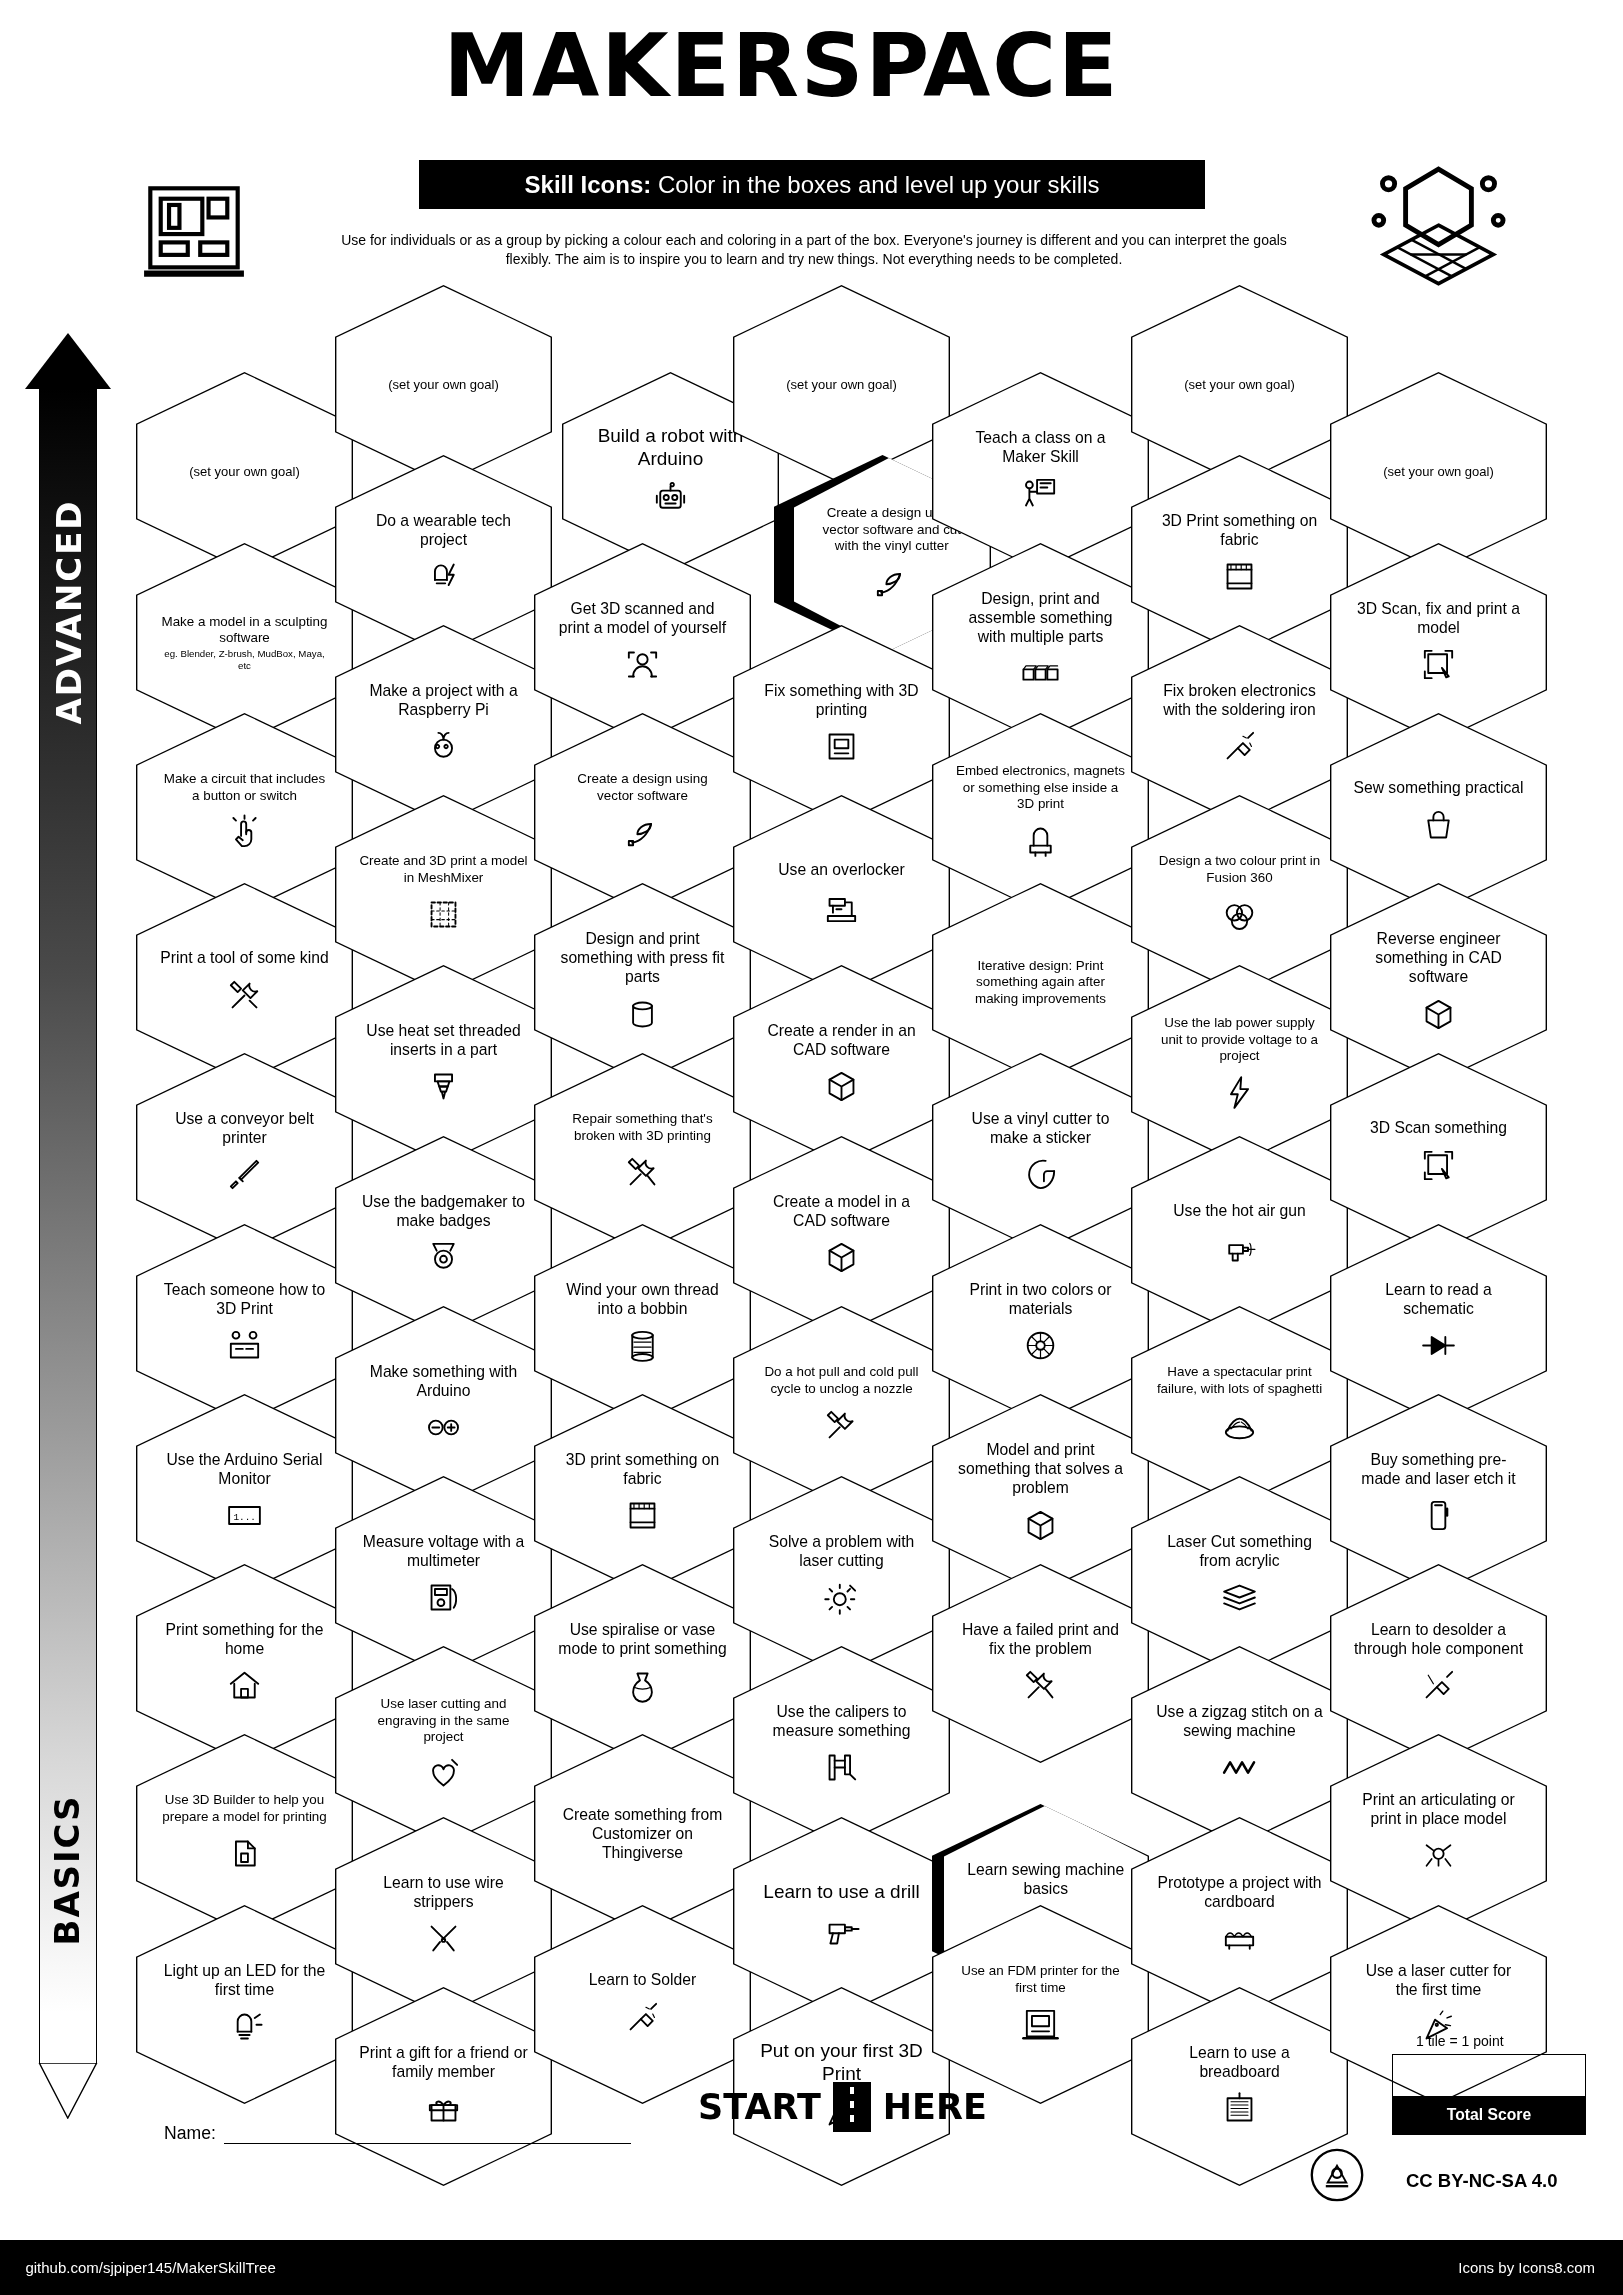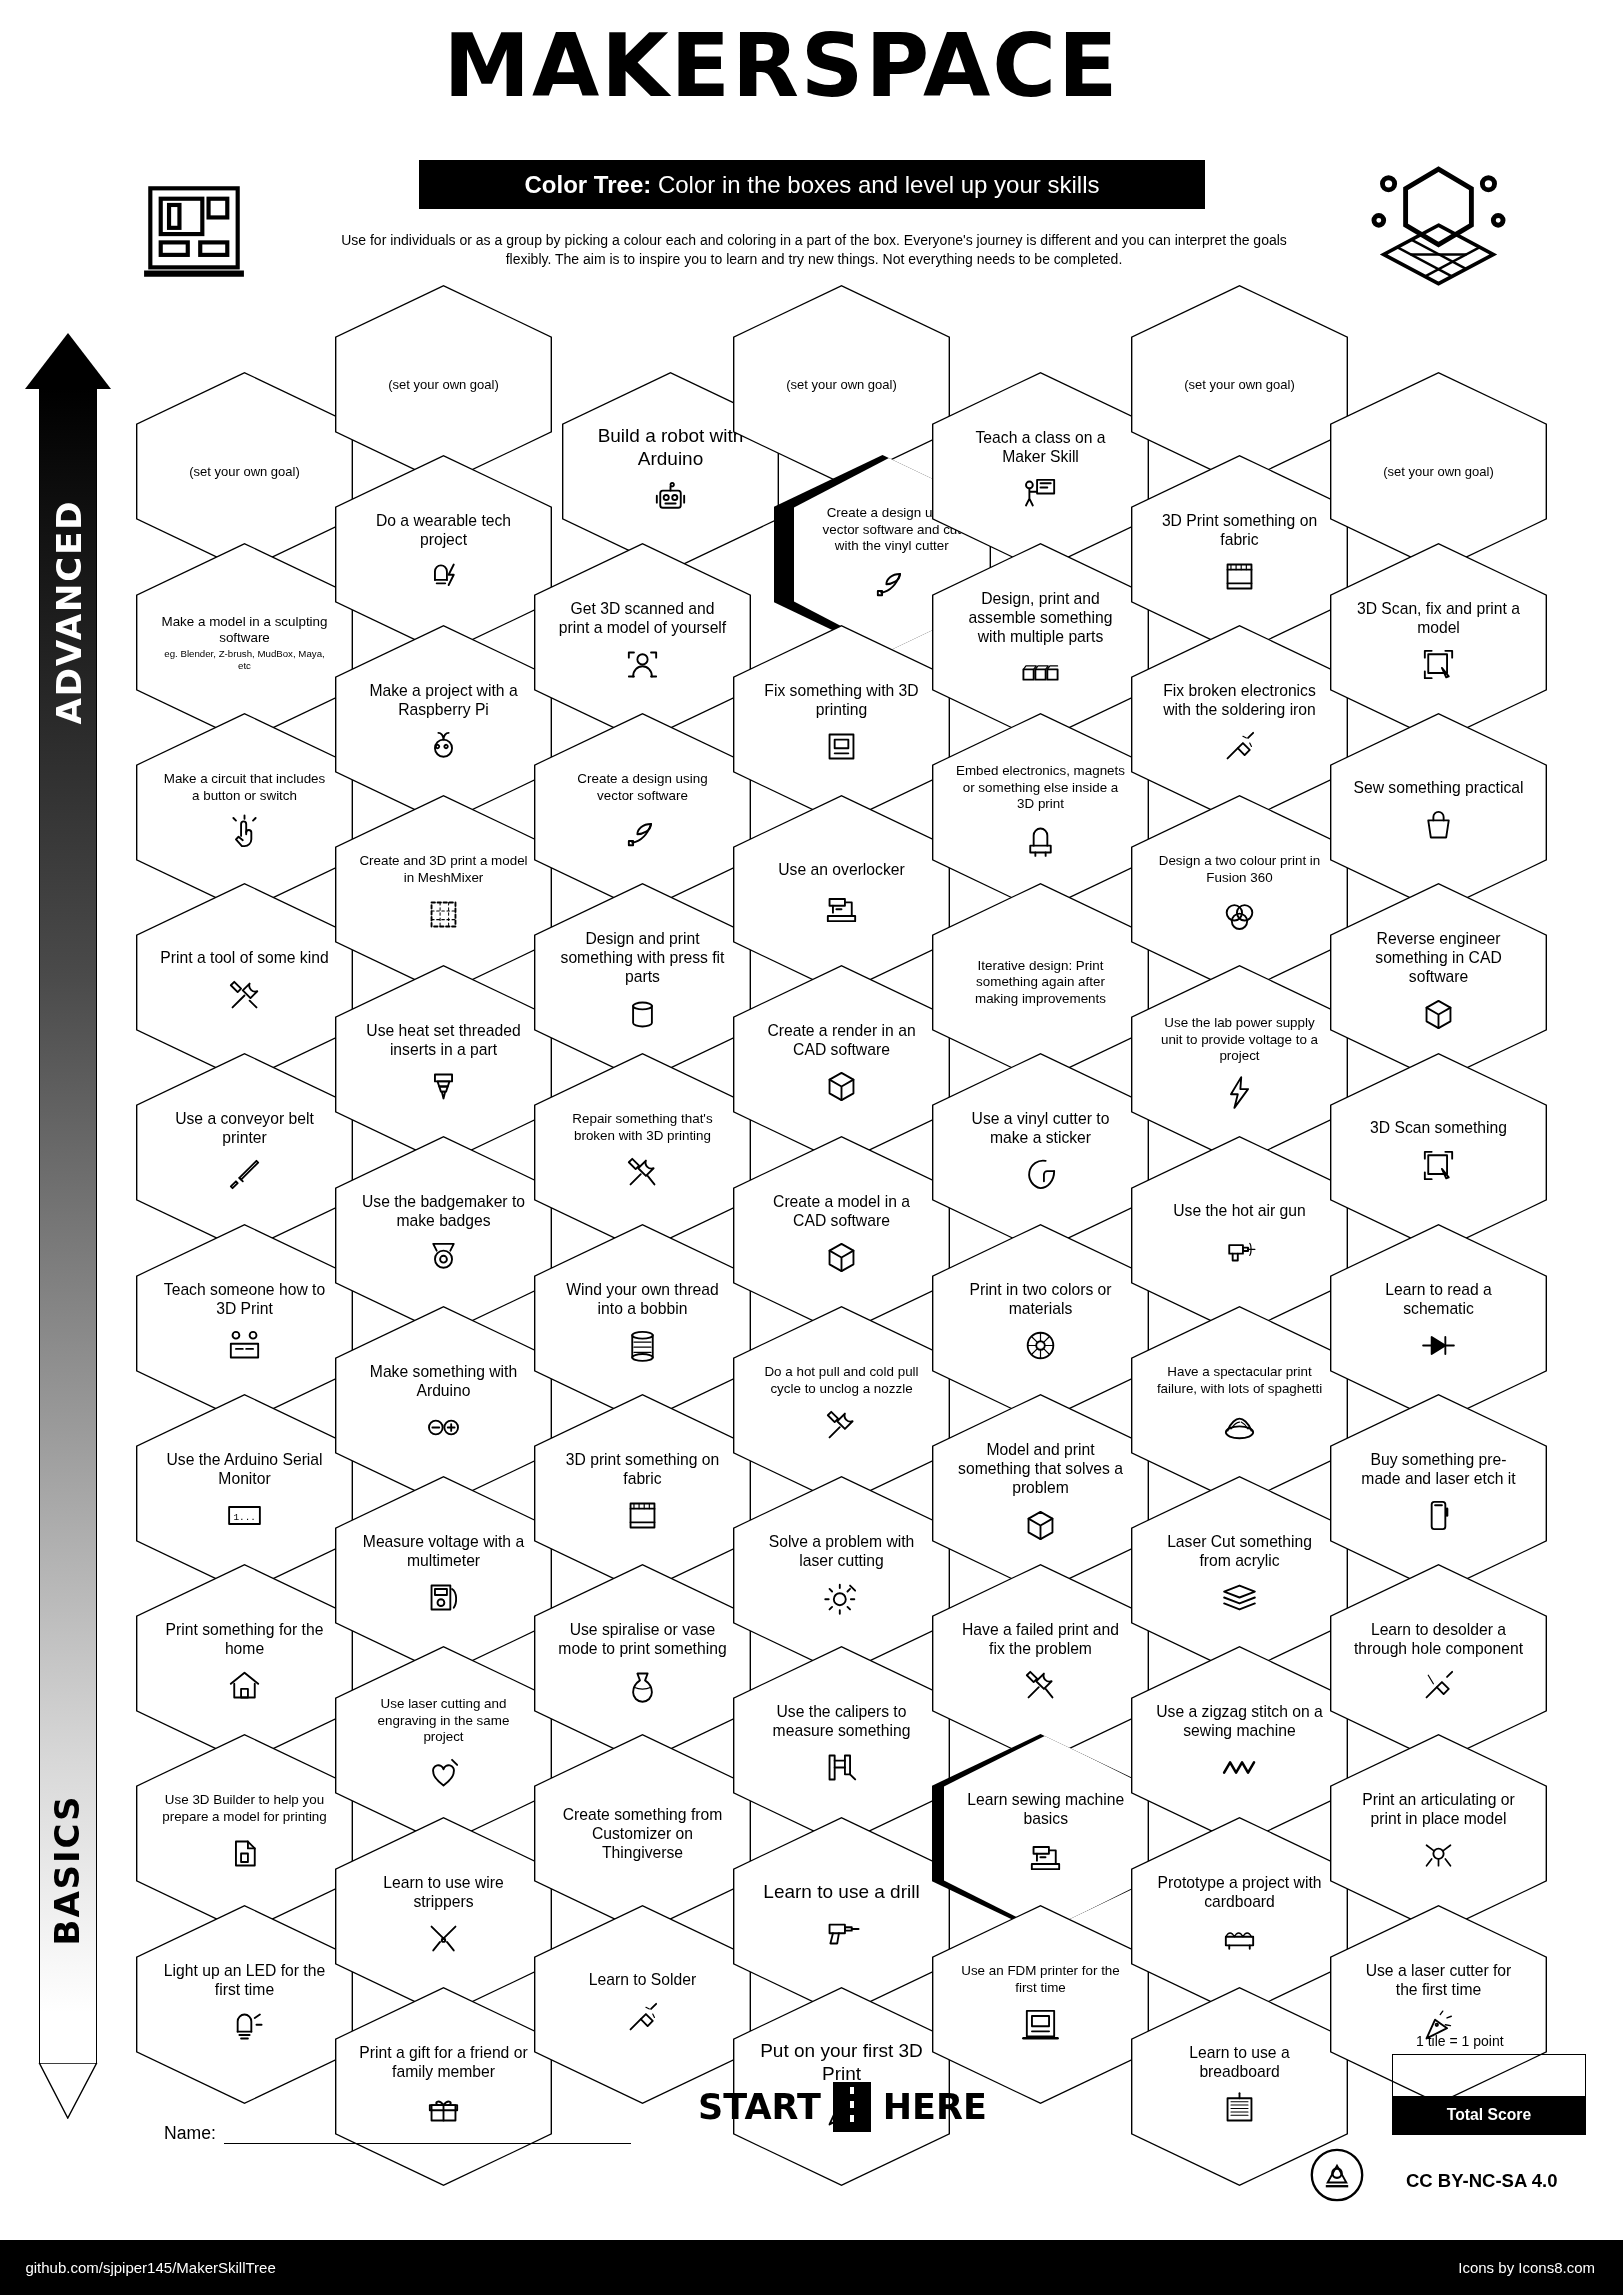--- a/index.html
+++ b/index.html
@@ -189,21 +189,21 @@
   .footer .left { position:absolute; left: 25.4px; font-size: 15px; }
   .footer .center { width:100%; text-align:center; font-size: 19.4px; font-weight: 700; letter-spacing:0.5px;}
   .footer .right { position:absolute; right: 28px; font-size: 15px; }
 </style>
 </head>
 <body>
 
 <div class="title">MAKERSPACE</div>
 
 <div class="subtitle-bar">
-  <span class="bold">Color Tree:</span>
+  <span class="bold">Skill Icons:</span>
   &nbsp;
   <span>Color in the boxes and level up your skills</span>
 </div>
 
 <div class="blurb">Use for individuals or as a group by picking a colour each and coloring in a part of the box.  Everyone's journey is different and you can interpret the goals flexibly.  The aim is to inspire you to learn and try new things. Not everything needs to be completed.</div>
 
 <div class="printer-icon">
   <svg width="106" height="104" viewBox="0 0 100 100" fill="none" stroke="#000" stroke-width="4">
     <rect x="8" y="8" width="84" height="76"></rect>
     <rect x="18" y="18" width="40" height="34"></rect>
@@ -800,21 +800,21 @@
         <div class="hex-text">Have a failed print and fix the problem</div>
         <div class="hex-icon">
           <svg width="41" height="41" viewBox="0 0 48 48" fill="none" stroke="#000" stroke-width="2.2" stroke-linecap="round" stroke-linejoin="round">
             <path d="M28 10a7 7 0 009 9l-9 9-9-9z"></path>
             <path d="M8 12l8 8 4-4-8-8-4 4z"></path>
             <path d="M10 38l12-12M30 28l8 10"></path>
           </svg>
         </div>
       </div>
     </div>
-    <div class="hex" style="left: 932px; top: 1734px; padding-left: 12px;">
+    <div class="hex" style="left: 932px; top: 1804px; padding-left: 12px;">
       <div class="hex-in">
         <div class="hex-text">Learn sewing machine basics</div>
         <div class="hex-icon">
           <svg width="41" height="41" viewBox="0 0 48 48" fill="none" stroke="#000" stroke-width="2.2" stroke-linecap="round" stroke-linejoin="round">
             <path d="M8 34h32v6H8z"></path>
             <path d="M10 14h18v8H10z"></path>
             <path d="M28 18h8v16"></path>
             <path d="M14 22v8M18 26h6"></path>
           </svg>
         </div>

